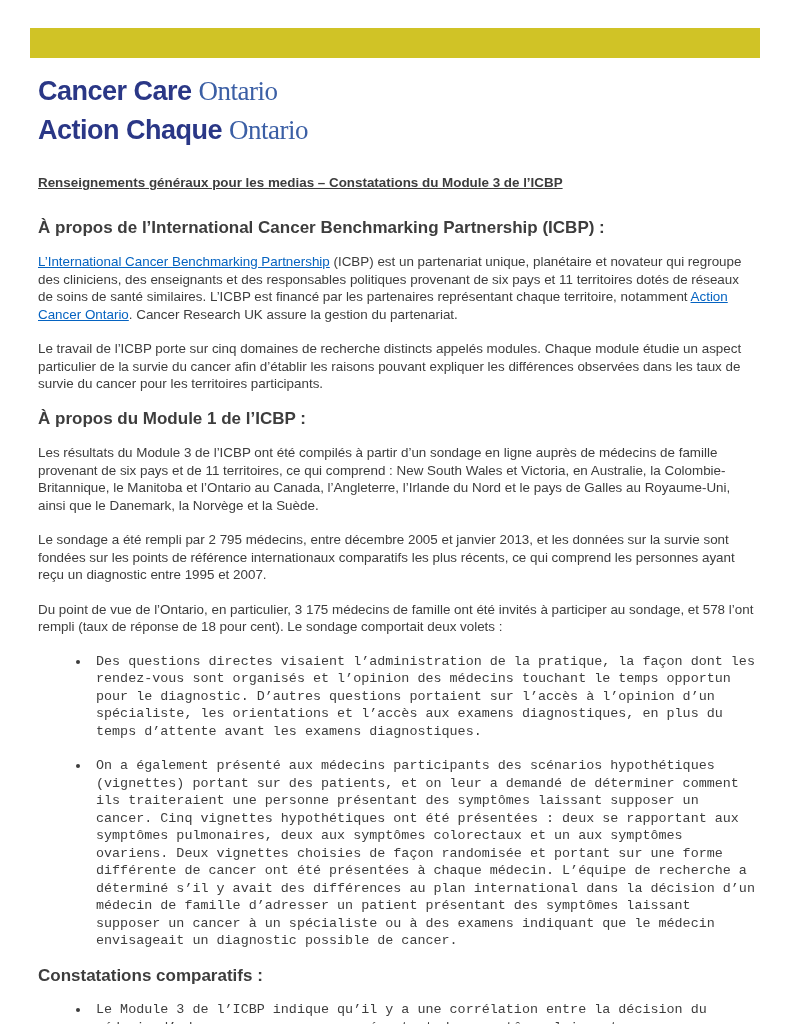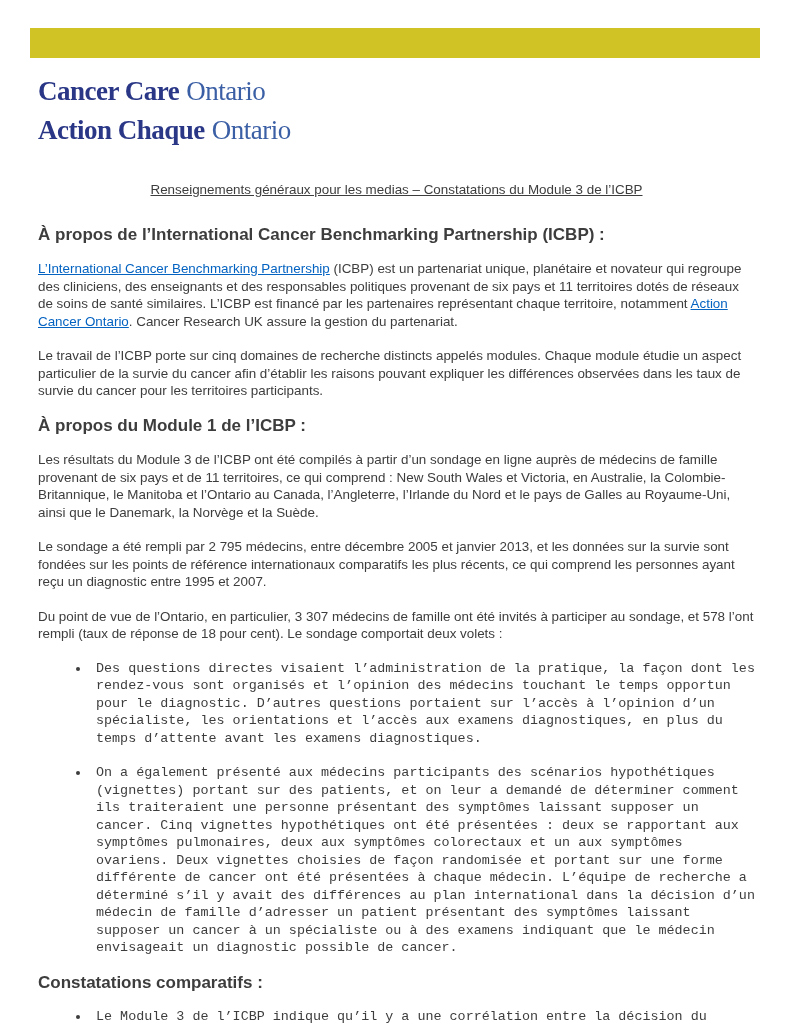--- a/index.html
+++ b/index.html
@@ -22,27 +22,27 @@
   }
   .page{padding-top:28px;}
   .accent-bar{
     height:30px;
     margin:0 31px 0 30px;
     background:var(--accent-bar);
   }
   .content{padding:0 36px 30px 38px;}
   .logo{margin-top:14px;}
   .logo-line{font-size:27px;line-height:39px;letter-spacing:-0.5px;white-space:nowrap;}
-  .logo-bold{font-family:Liberation Serif, serif;font-weight:700;color:var(--logo-primary);text-align:right;}
+  .logo-bold{font-family:Liberation Sans, sans-serif;font-weight:700;color:var(--logo-primary);text-align:right;}
   .logo-serif{font-family:"Liberation Serif", serif;color:var(--logo-secondary);font-weight:500;}
   .doc-title{
-    margin:31px 0 27px;
+    margin:24px 0 27px;
     font-size:13.4px;
-    font-weight:400;
-    text-align:center;
+    font-weight:700;
+    text-align:left;
     text-decoration:underline;
   }
   h2{
     font-size:17px;
     font-weight:700;
     margin:10px 0 17px;
   }
   p{margin:0 0 17px;}
   ul{margin:0 0 17px;padding-left:52px;font-family:Liberation Mono, monospace;}
   li{padding-left:6px;}
@@ -76,21 +76,21 @@
     <p><a class="link" href="#">L’International Cancer Benchmarking Partnership</a><span> (ICBP) est un partenariat unique, planétaire et novateur qui regroupe des cliniciens, des enseignants et des responsables politiques provenant de six pays et 11 territoires dotés de réseaux de soins de santé similaires. L’ICBP est financé par les partenaires représentant chaque territoire, notamment </span><a class="link" href="#">Action Cancer Ontario</a><span>. Cancer Research UK assure la gestion du partenariat.</span></p>
 
     <p>Le travail de l’ICBP porte sur cinq domaines de recherche distincts appelés modules. Chaque module étudie un aspect particulier de la survie du cancer afin d’établir les raisons pouvant expliquer les différences observées dans les taux de survie du cancer pour les territoires participants.</p>
 
     <h2>À propos du Module 1 de l’ICBP :</h2>
 
     <p>Les résultats du Module 3 de l’ICBP ont été compilés à partir d’un sondage en ligne auprès de médecins de famille provenant de six pays et de 11 territoires, ce qui comprend : New South Wales et Victoria, en Australie, la Colombie-Britannique, le Manitoba et l’Ontario au Canada, l’Angleterre, l’Irlande du Nord et le pays de Galles au Royaume-Uni, ainsi que le Danemark, la Norvège et la Suède.</p>
 
     <p>Le sondage a été rempli par 2 795 médecins, entre décembre 2005 et janvier 2013, et les données sur la survie sont fondées sur les points de référence internationaux comparatifs les plus récents, ce qui comprend les personnes ayant reçu un diagnostic entre 1995 et 2007.</p>
 
-    <p>Du point de vue de l’Ontario, en particulier, 3 307 médecins de famille ont été invités à participer au sondage, et 578 l’ont rempli (taux de réponse de 18 pour cent). Le sondage comportait deux volets :</p>
+    <p>Du point de vue de l’Ontario, en particulier, 3 175 médecins de famille ont été invités à participer au sondage, et 578 l’ont rempli (taux de réponse de 18 pour cent). Le sondage comportait deux volets :</p>
 
     <ul>
       <li>Des questions directes visaient l’administration de la pratique, la façon dont les rendez-vous sont organisés et l’opinion des médecins touchant le temps opportun pour le diagnostic. D’autres questions portaient sur l’accès à l’opinion d’un spécialiste, les orientations et l’accès aux examens diagnostiques, en plus du temps d’attente avant les examens diagnostiques.</li>
       <li>On a également présenté aux médecins participants des scénarios hypothétiques (vignettes) portant sur des patients, et on leur a demandé de déterminer comment ils traiteraient une personne présentant des symptômes laissant supposer un cancer. Cinq vignettes hypothétiques ont été présentées : deux se rapportant aux symptômes pulmonaires, deux aux symptômes colorectaux et un aux symptômes ovariens. Deux vignettes choisies de façon randomisée et portant sur une forme différente de cancer ont été présentées à chaque médecin. L’équipe de recherche a déterminé s’il y avait des différences au plan international dans la décision d’un médecin de famille d’adresser un patient présentant des symptômes laissant supposer un cancer à un spécialiste ou à des examens indiquant que le médecin envisageait un diagnostic possible de cancer.</li>
     </ul>
 
     <h2>Constatations comparatifs :</h2>
 
     <ul>
       <li>Le Module 3 de l’ICBP indique qu’il y a une corrélation entre la décision du médecin d’adresser une personne présentant des symptômes laissant supposer un cancer à des examens ou a un spécialiste lors de se première visite et après avoir survécu à un cancer.</li>

